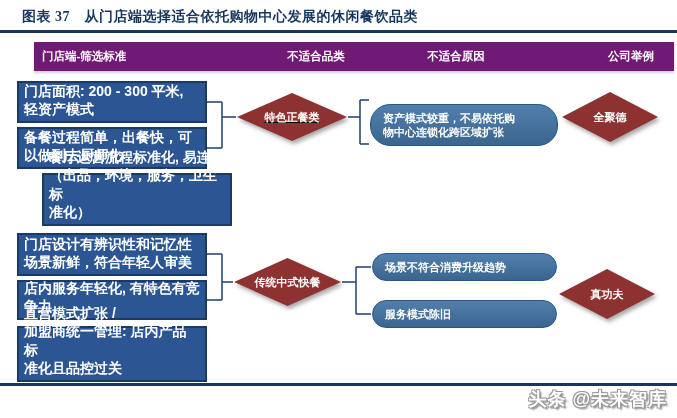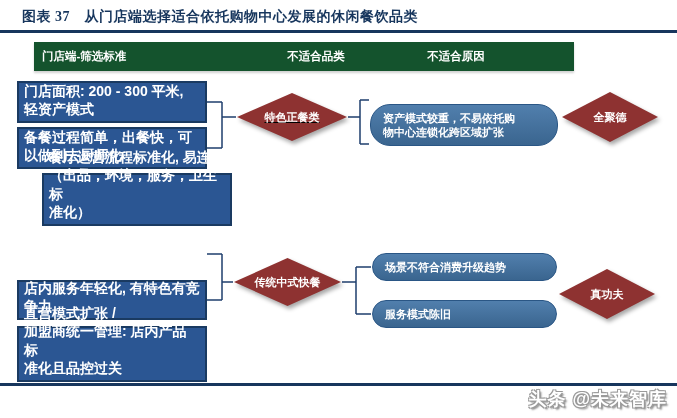--- a/index.html
+++ b/index.html
@@ -11,22 +11,22 @@
   .fig-title{
     position:absolute;left:22px;top:8px;width:660px;
     font-family:"Liberation Serif",serif;
     font-size:14px;font-weight:bold;color:#17365D;letter-spacing:.5px;
   }
   .rule{position:absolute;left:0;width:677px;background:#17365D;}
   .title-rule{top:30px;height:3px;}
   .bottom-rule{top:383px;height:3px;}
   
   .header-bar{
-    position:absolute;left:34px;top:42px;width:540px;height:29px;
-    background:#14532d;box-shadow:0 2px 2px rgba(0,0,0,.18);
+    position:absolute;left:34px;top:42px;width:640px;height:29px;
+    background:#701a75;box-shadow:0 2px 2px rgba(0,0,0,.18);
   }
   .header-bar .h{
     position:absolute;top:0;height:29px;display:flex;align-items:center;
     color:#ffffff;font-size:11.5px;font-weight:bold;white-space:nowrap;
   }
   .h1{left:8px;}
   .h2{left:232px;width:100px;justify-content:center;}
   .h3{left:372px;width:100px;justify-content:center;}
   .h4{left:547px;width:100px;justify-content:center;}
   
@@ -110,20 +110,22 @@
     </g>
   </svg>
 
   <div class="crit b1"><span>门店面积: 200 - 300 平米,
 轻资产模式</span></div>
   <div class="crit b2"><span>备餐过程简单，出餐快，可
 以做到去厨师化</span></div>
   <div class="crit b3"><span>餐厅运营流程标准化, 易连锁
 （出品，环境，服务，卫生标
 准化）</span></div>
+  <div class="crit b4"><span>门店设计有辨识性和记忆性
+场景新鲜，符合年轻人审美</span></div>
   <div class="crit b5"><span>店内服务年轻化, 有特色有竞
 争力</span></div>
   <div class="crit b6"><span>直营模式扩张 /
 加盟商统一管理: 店内产品标
 准化且品控过关</span></div>
 
   <div class="diamond-wrap d1">
     <div class="diamond">特色正餐类</div>
   </div>
   <div class="pill p1"><span>资产模式较重，不易依托购

